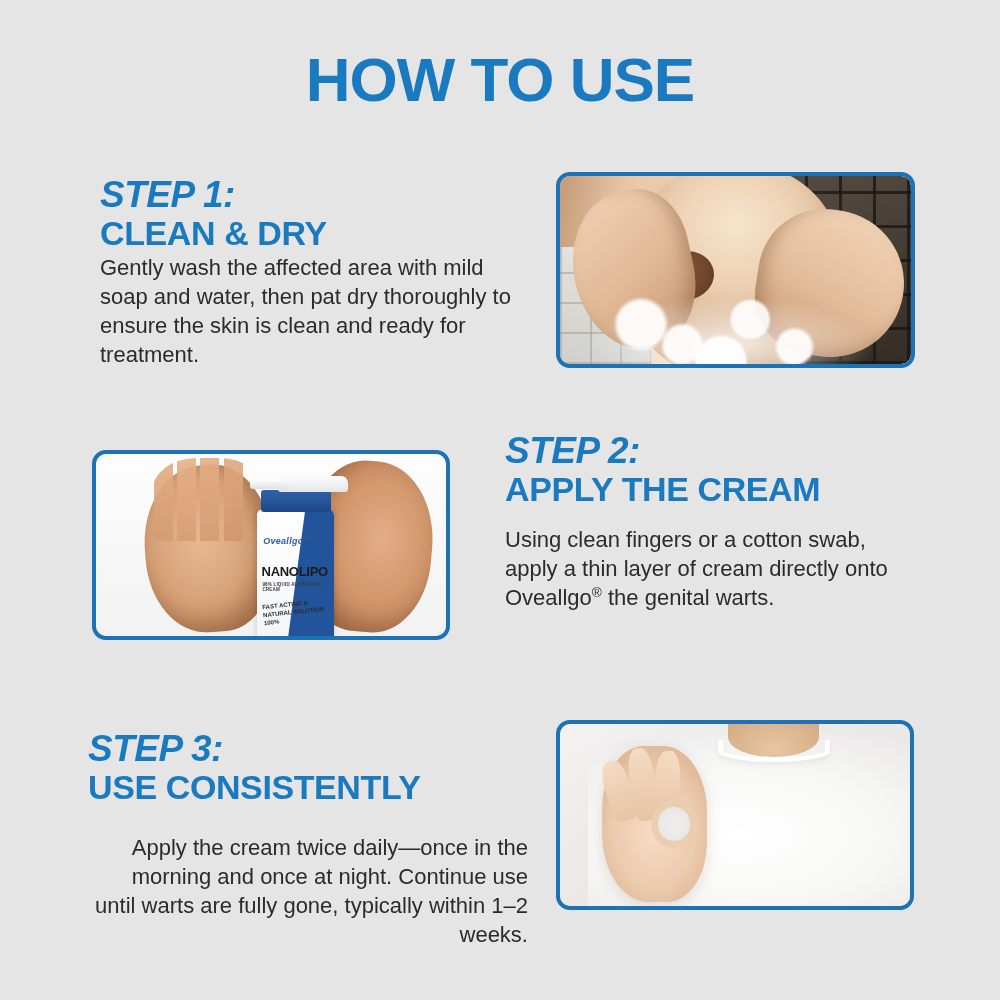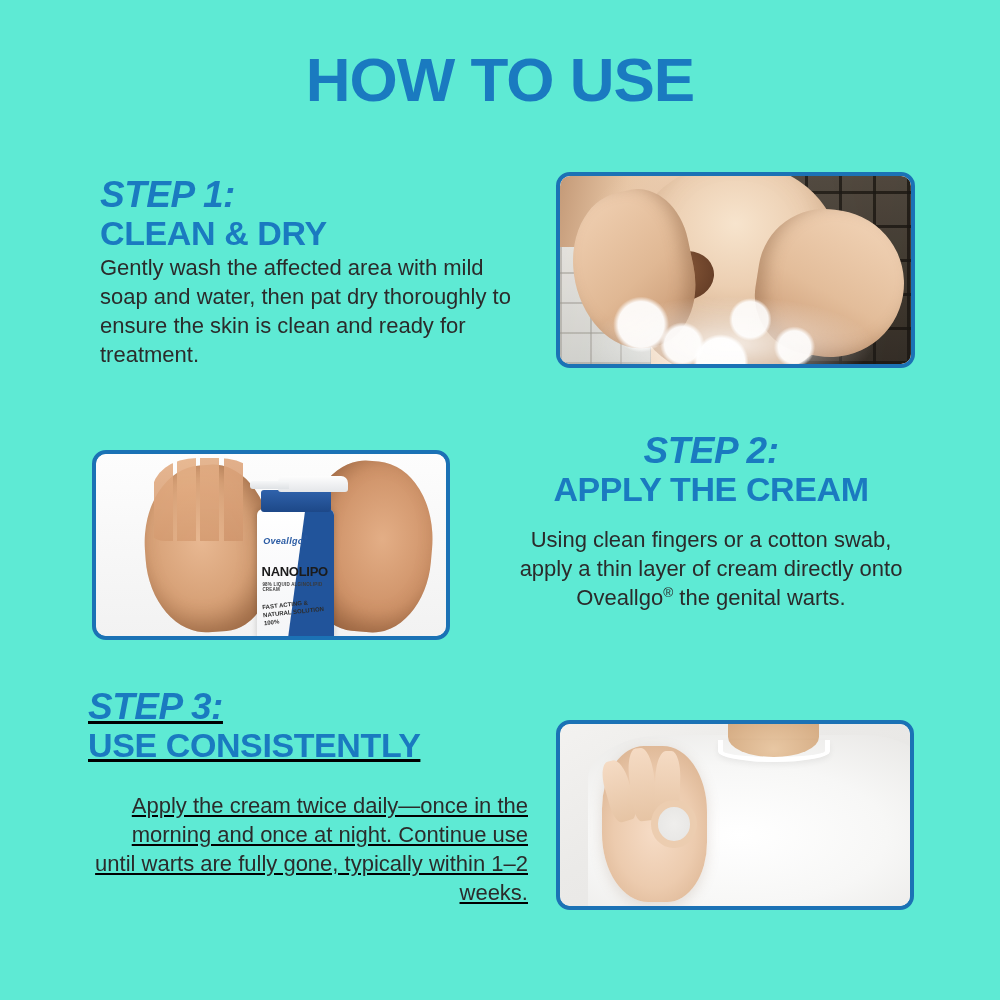--- a/index.html
+++ b/index.html
@@ -9,21 +9,21 @@
     height: 1000px;
     background: #ffffff;
     font-family: "Liberation Sans", sans-serif;
     overflow: hidden;
   }
 
   .page {
     position: relative;
     width: 1000px;
     height: 1000px;
-    background: #5eead4;
+    background: #e5e5e5;
   }
 
   
   .page-title {
     position: absolute;
     top: 44px;
     left: 0;
     width: 1000px;
     text-align: center;
     font-size: 62px;
@@ -252,24 +252,24 @@
     position: absolute; left: 26%; top: 42%; width: 13%; height: 26%;
     border: 7px solid #eccdb0;
     border-radius: 50%;
     background: radial-gradient(#efeeec, #e6e5e3);
   }
 
   
   #txt-step1 { position: absolute; left: 100px; top: 176px; width: 430px; }
   #txt-step1 .step-body { }
 
-  #txt-step2 { position: absolute; left: 505px; top: 432px; width: 412px; text-align: center; }
+  #txt-step2 { position: absolute; left: 505px; top: 432px; width: 412px; text-align: left; }
   #txt-step2 .step-body { margin-top: 16px; }
 
-  #txt-step3 { position: absolute; left: 88px; top: 688px; width: 440px; text-decoration: underline; }
+  #txt-step3 { position: absolute; left: 88px; top: 730px; width: 440px; }
   #txt-step3 .step-body { margin-top: 26px; text-align: right; }
 
   .reg { font-size: .62em; vertical-align: super; }
 </style>
 </head>
 <body>
 
 <div class="page">
 
   <div class="page-title">HOW TO USE</div>

